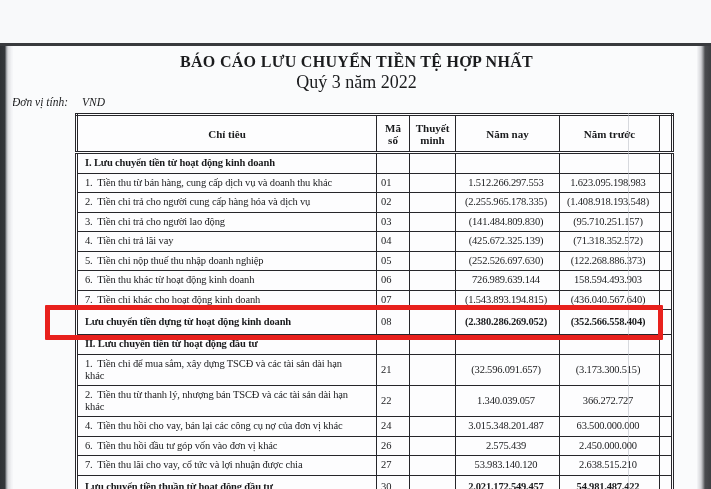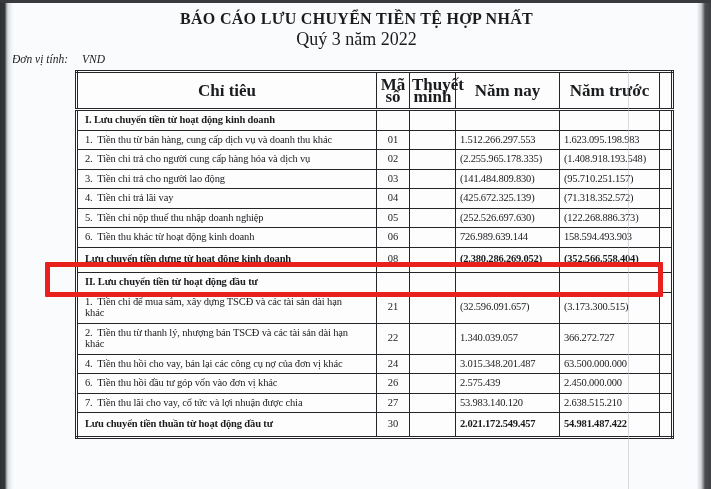--- a/index.html
+++ b/index.html
@@ -2,21 +2,21 @@
 <html><head>
 <meta charset="utf-8">
 <style>
   html,body{margin:0;padding:0;}
   body{
     width:711px;height:489px;overflow:hidden;position:relative;
     background:#f8f9fa;
     font-family:"Liberation Serif","DejaVu Serif",serif;
     color:#1a1b1d;
   }
-  .screen{position:absolute;inset:0;background:#404040;}
+  .screen{position:absolute;inset:0;background:#404040;margin-top:43px;}
   
   .edge-left{position:absolute;left:0;top:0;bottom:0;width:13px;
     background:linear-gradient(to right,#2e3134 0px,#34373a 5px,#8f9296 6px,#dcdde0 8px,#f5f6f8 12px);}
   .edge-right{position:absolute;right:0;top:0;bottom:0;width:14px;
     background:linear-gradient(to right,#f5f6f8 0px,#d3d4d7 4px,#95979a 6px,#4a4c4f 8px,#3d3f42 14px);}
   .edge-top{position:absolute;left:0;right:0;top:0;height:3px;background:#383a3d;}
   .paper{position:absolute;left:12px;right:10px;top:3px;bottom:0;background:#fafbfc;}
 
   .doc-title{margin-top:7px;text-align:center;font-weight:bold;font-size:16px;letter-spacing:.3px;}
   .doc-subtitle{text-align:center;font-weight:normal;font-size:18px;margin-top:1px;}
@@ -24,31 +24,31 @@
   .unit-line .unit-value{margin-left:14px;}
 
   table.report-table{
     position:absolute;left:63px;top:67px;width:596px;
     border-collapse:collapse;table-layout:fixed;
     font-size:10.5px;background:#fdfdfe;
   }
   table.report-table,.report-table th{border:3px double #26262a;}
   .report-table th,.report-table td{border:1px solid #26262a;box-sizing:border-box;}
   .report-table th{
-    font-size:17px;font-weight:bold;text-align:center;vertical-align:middle;
+    font-size:11px;font-weight:bold;text-align:center;vertical-align:middle;
     white-space:pre-line;height:38px;padding:2px 2px;line-height:12px;
     border-bottom:3px double #26262a;
   }
   .col-label{width:300px;} .col-code{width:33px;} .col-note{width:46px;}
   .col-cur{width:104px;} .col-pri{width:100px;} .col-tail{width:13px;}
 
   .report-table td{padding:3px 4px 4px;vertical-align:middle;line-height:11.5px;}
   td.c-label{white-space:pre-wrap;padding-left:7px;padding-right:10px;letter-spacing:-.15px;}
-  td.c-code{text-align:center;}
-  td.c-cur,td.c-pri{text-align:left;padding-right:7px;letter-spacing:-.2px;}
+  td.c-code{}
+  td.c-cur,td.c-pri{text-align:center;padding-right:7px;letter-spacing:-.2px;}
   tr.row-section td{font-weight:bold;height:20px;}
   tr.row-item td{height:19px;}
   tr.row-total td{height:25px;}
   tr.row-total td.c-label,tr.row-total td.c-cur,tr.row-total td.c-pri{font-weight:bold;}
 
   .highlight-box{
     position:absolute;left:45px;width:618px;height:34px;top:262px;
     border:5px solid #e8211d;box-sizing:border-box;pointer-events:none;
     border-radius:1px;
   }
@@ -138,20 +138,28 @@
     <td class="c-tail"></td>
   </tr>
           <tr class="row-item">
     <td class="c-label">6.  Tiền thu khác từ hoạt động kinh doanh</td>
     <td class="c-code">06</td>
     <td class="c-note"></td>
     <td class="c-cur">726.989.639.144</td>
     <td class="c-pri">158.594.493.903</td>
     <td class="c-tail"></td>
   </tr>
+          <tr class="row-item">
+    <td class="c-label">7.  Tiền chi khác cho hoạt động kinh doanh</td>
+    <td class="c-code">07</td>
+    <td class="c-note"></td>
+    <td class="c-cur">(1.543.893.194.815)</td>
+    <td class="c-pri">(436.040.567.640)</td>
+    <td class="c-tail"></td>
+  </tr>
           <tr class="row-total row-highlight">
     <td class="c-label">Lưu chuyển tiền dựng từ hoạt động kinh doanh</td>
     <td class="c-code">08</td>
     <td class="c-note"></td>
     <td class="c-cur">(2.380.286.269.052)</td>
     <td class="c-pri">(352.566.558.404)</td>
     <td class="c-tail"></td>
   </tr>
           <tr class="row-section">
     <td class="c-label">II. Lưu chuyển tiền từ hoạt động đầu tư</td>

